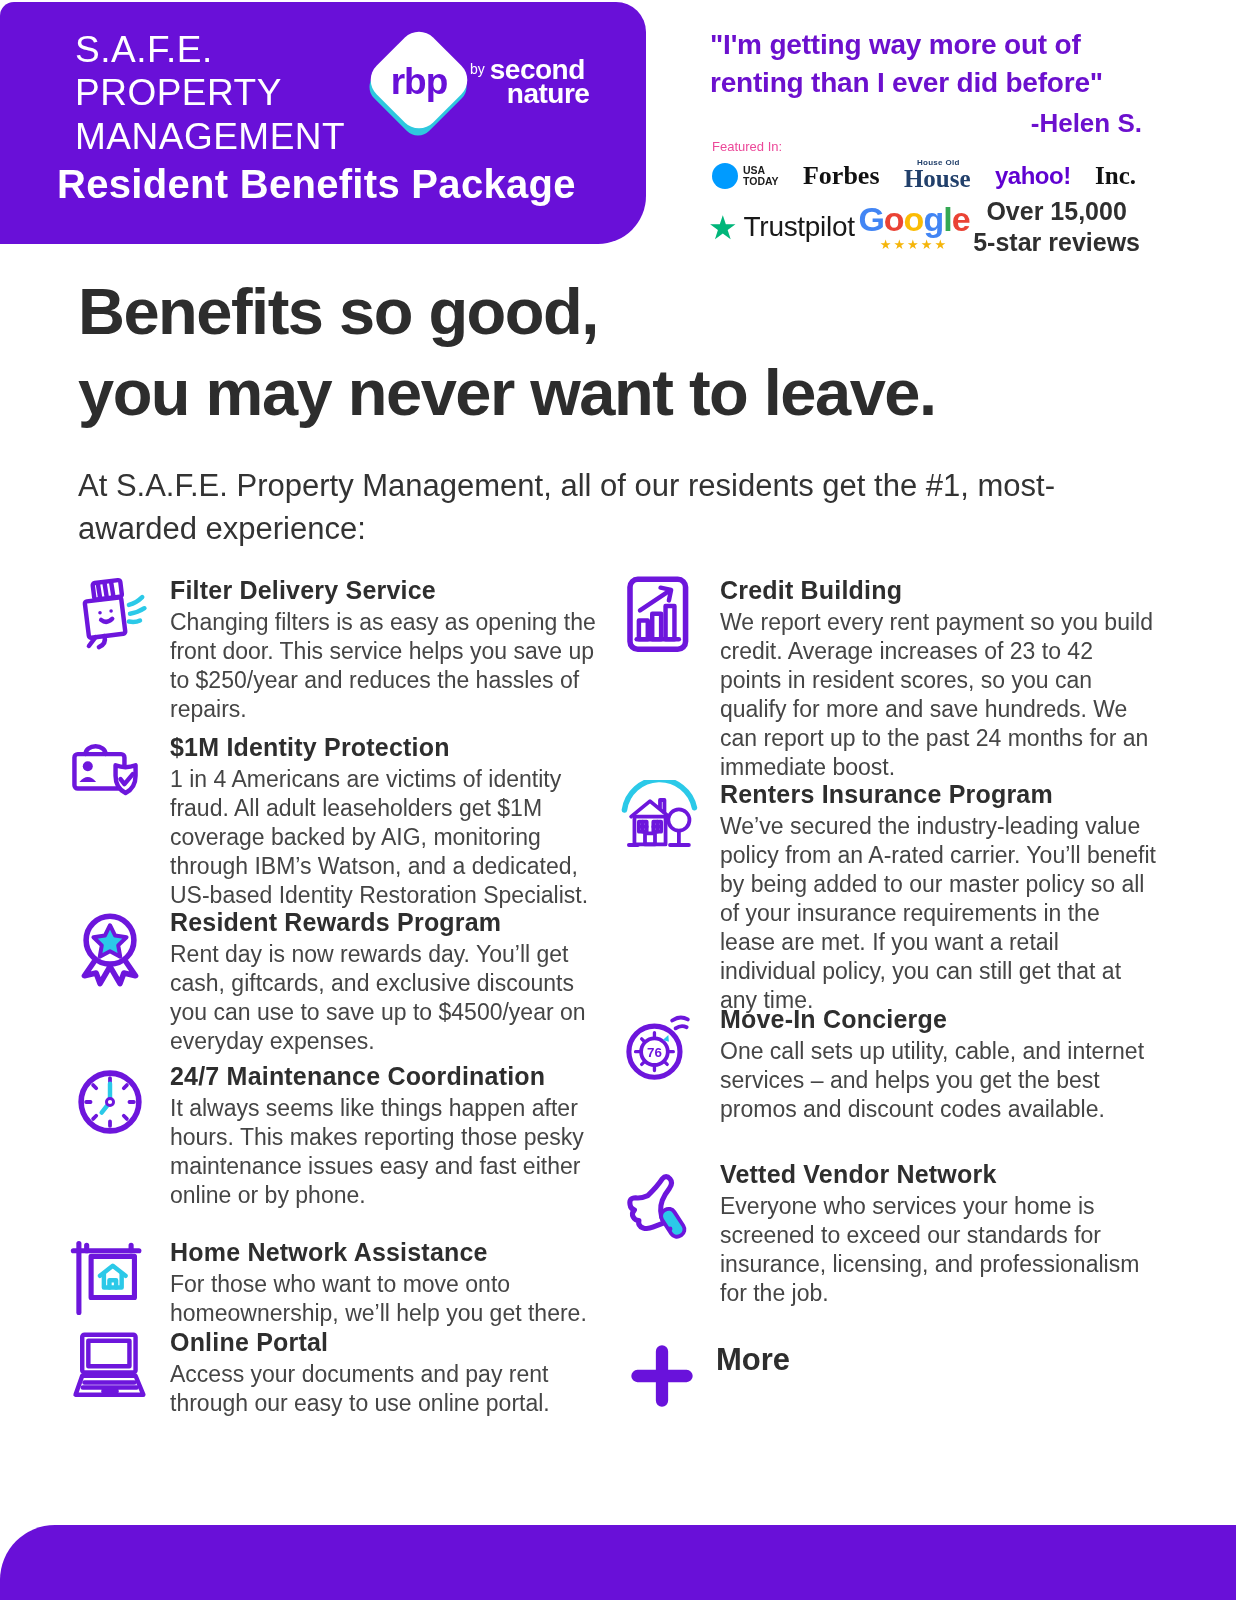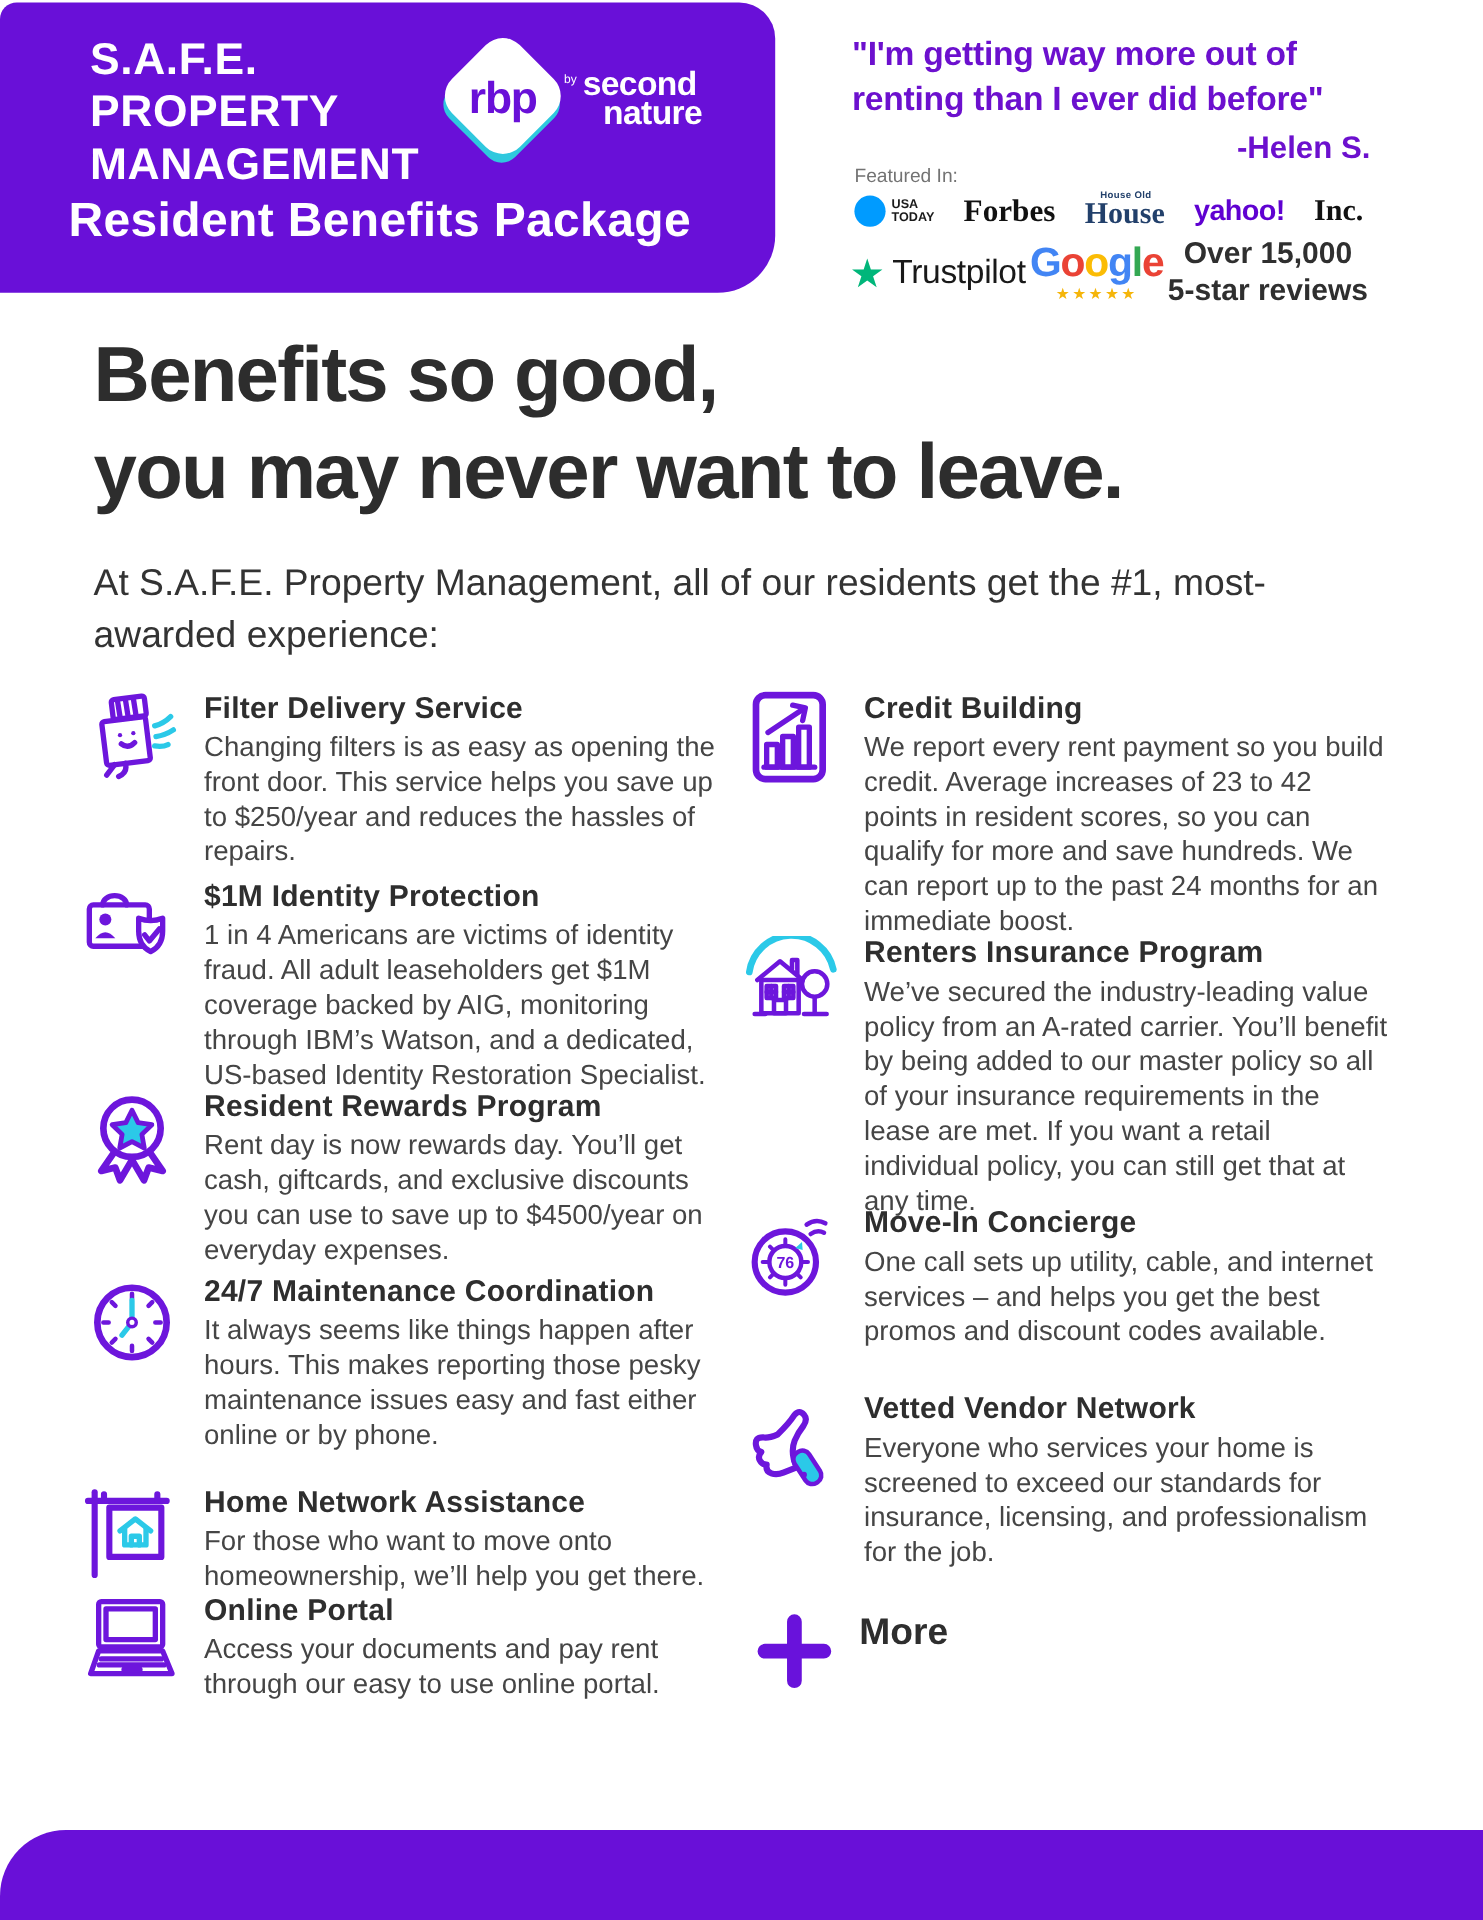--- a/index.html
+++ b/index.html
@@ -6,38 +6,38 @@
   body{
     width:1236px;height:1600px;position:relative;background:#ffffff;
     font-family:"Liberation Sans", sans-serif;overflow:hidden;
     -webkit-font-smoothing:antialiased;
   }
   
   .header-card{
     position:absolute;left:0;top:2px;width:646px;height:242px;
     background:#6910D8;border-radius:14px 30px 48px 0;
   }
-  .company{position:absolute;left:75px;top:26px;color:#fff;font-size:37px;font-weight:700;line-height:1.17;letter-spacing:.5px;}
+  .company{position:absolute;left:75px;top:26px;color:#fff;font-size:37px;font-weight:400;line-height:1.17;letter-spacing:.5px;}
   .package-title{position:absolute;left:57px;top:160px;color:#fff;font-size:40px;font-weight:700;letter-spacing:.3px;white-space:nowrap;}
   .rbp-logo{position:absolute;left:358px;top:22px;width:120px;height:120px;}
   .rbp-teal{position:absolute;left:21px;top:24px;width:78px;height:78px;background:#2FC8DE;border-radius:16px;transform:rotate(45deg);}
   .rbp-white{position:absolute;left:21px;top:16px;width:80px;height:80px;background:#fff;border-radius:20px;transform:rotate(45deg);}
   .rbp-text{position:absolute;left:0;top:37px;width:122px;text-align:center;color:#6910D8;font-size:37px;font-weight:700;letter-spacing:-1px;}
   .sn{position:absolute;left:470px;top:56px;color:#fff;display:flex;gap:5px;}
-  .sn-by{font-size:10px;font-weight:400;margin-top:3px;}
+  .sn-by{font-size:14px;font-weight:400;margin-top:3px;}
   .sn-words{font-size:28px;font-weight:700;line-height:.86;letter-spacing:-.5px;}
   .sn-line1{position:relative;}
   .sn-heart{position:absolute;left:50px;top:9px;font-size:10px;color:#6910D8;}
   .sn-line2{margin-left:17px;}
   
   .quote{position:absolute;left:710px;top:26px;width:432px;color:#6C10CE;font-size:28px;font-weight:700;line-height:1.35;letter-spacing:-.2px;}
   .quote div{white-space:nowrap;}
   .quote-attr{position:absolute;left:710px;top:108px;width:432px;text-align:right;color:#6C10CE;font-size:26px;font-weight:700;}
   
-  .featured-label{position:absolute;left:712px;top:139px;font-size:16px;color:#737373;}
+  .featured-label{position:absolute;left:712px;top:139px;font-size:13px;color:#ec4899;}
   .featured-row{position:absolute;left:712px;top:156px;width:424px;height:40px;display:flex;align-items:center;justify-content:space-between;}
   .usatoday{display:flex;align-items:center;gap:5px;}
   .usatoday-dot{width:26px;height:26px;border-radius:50%;background:#009BFF;}
   .usatoday-txt{font-size:10.5px;font-weight:700;line-height:1.08;color:#1A1A1A;}
   .forbes{font-family:"Liberation Serif",serif;font-size:26px;font-weight:700;color:#111;}
   .house{position:relative;font-family:"Liberation Serif",serif;font-size:25px;font-weight:700;color:#22406B;padding-top:5px;}
   .house-small{position:absolute;top:-2px;left:13px;font-family:"Liberation Sans",sans-serif;font-size:8px;font-weight:700;color:#22406B;letter-spacing:.3px;}
   .yahoo{font-size:24px;font-weight:700;color:#5F01D1;letter-spacing:-.5px;}
   .inc{font-family:"Liberation Serif",serif;font-size:25px;font-weight:700;color:#111;}
   

